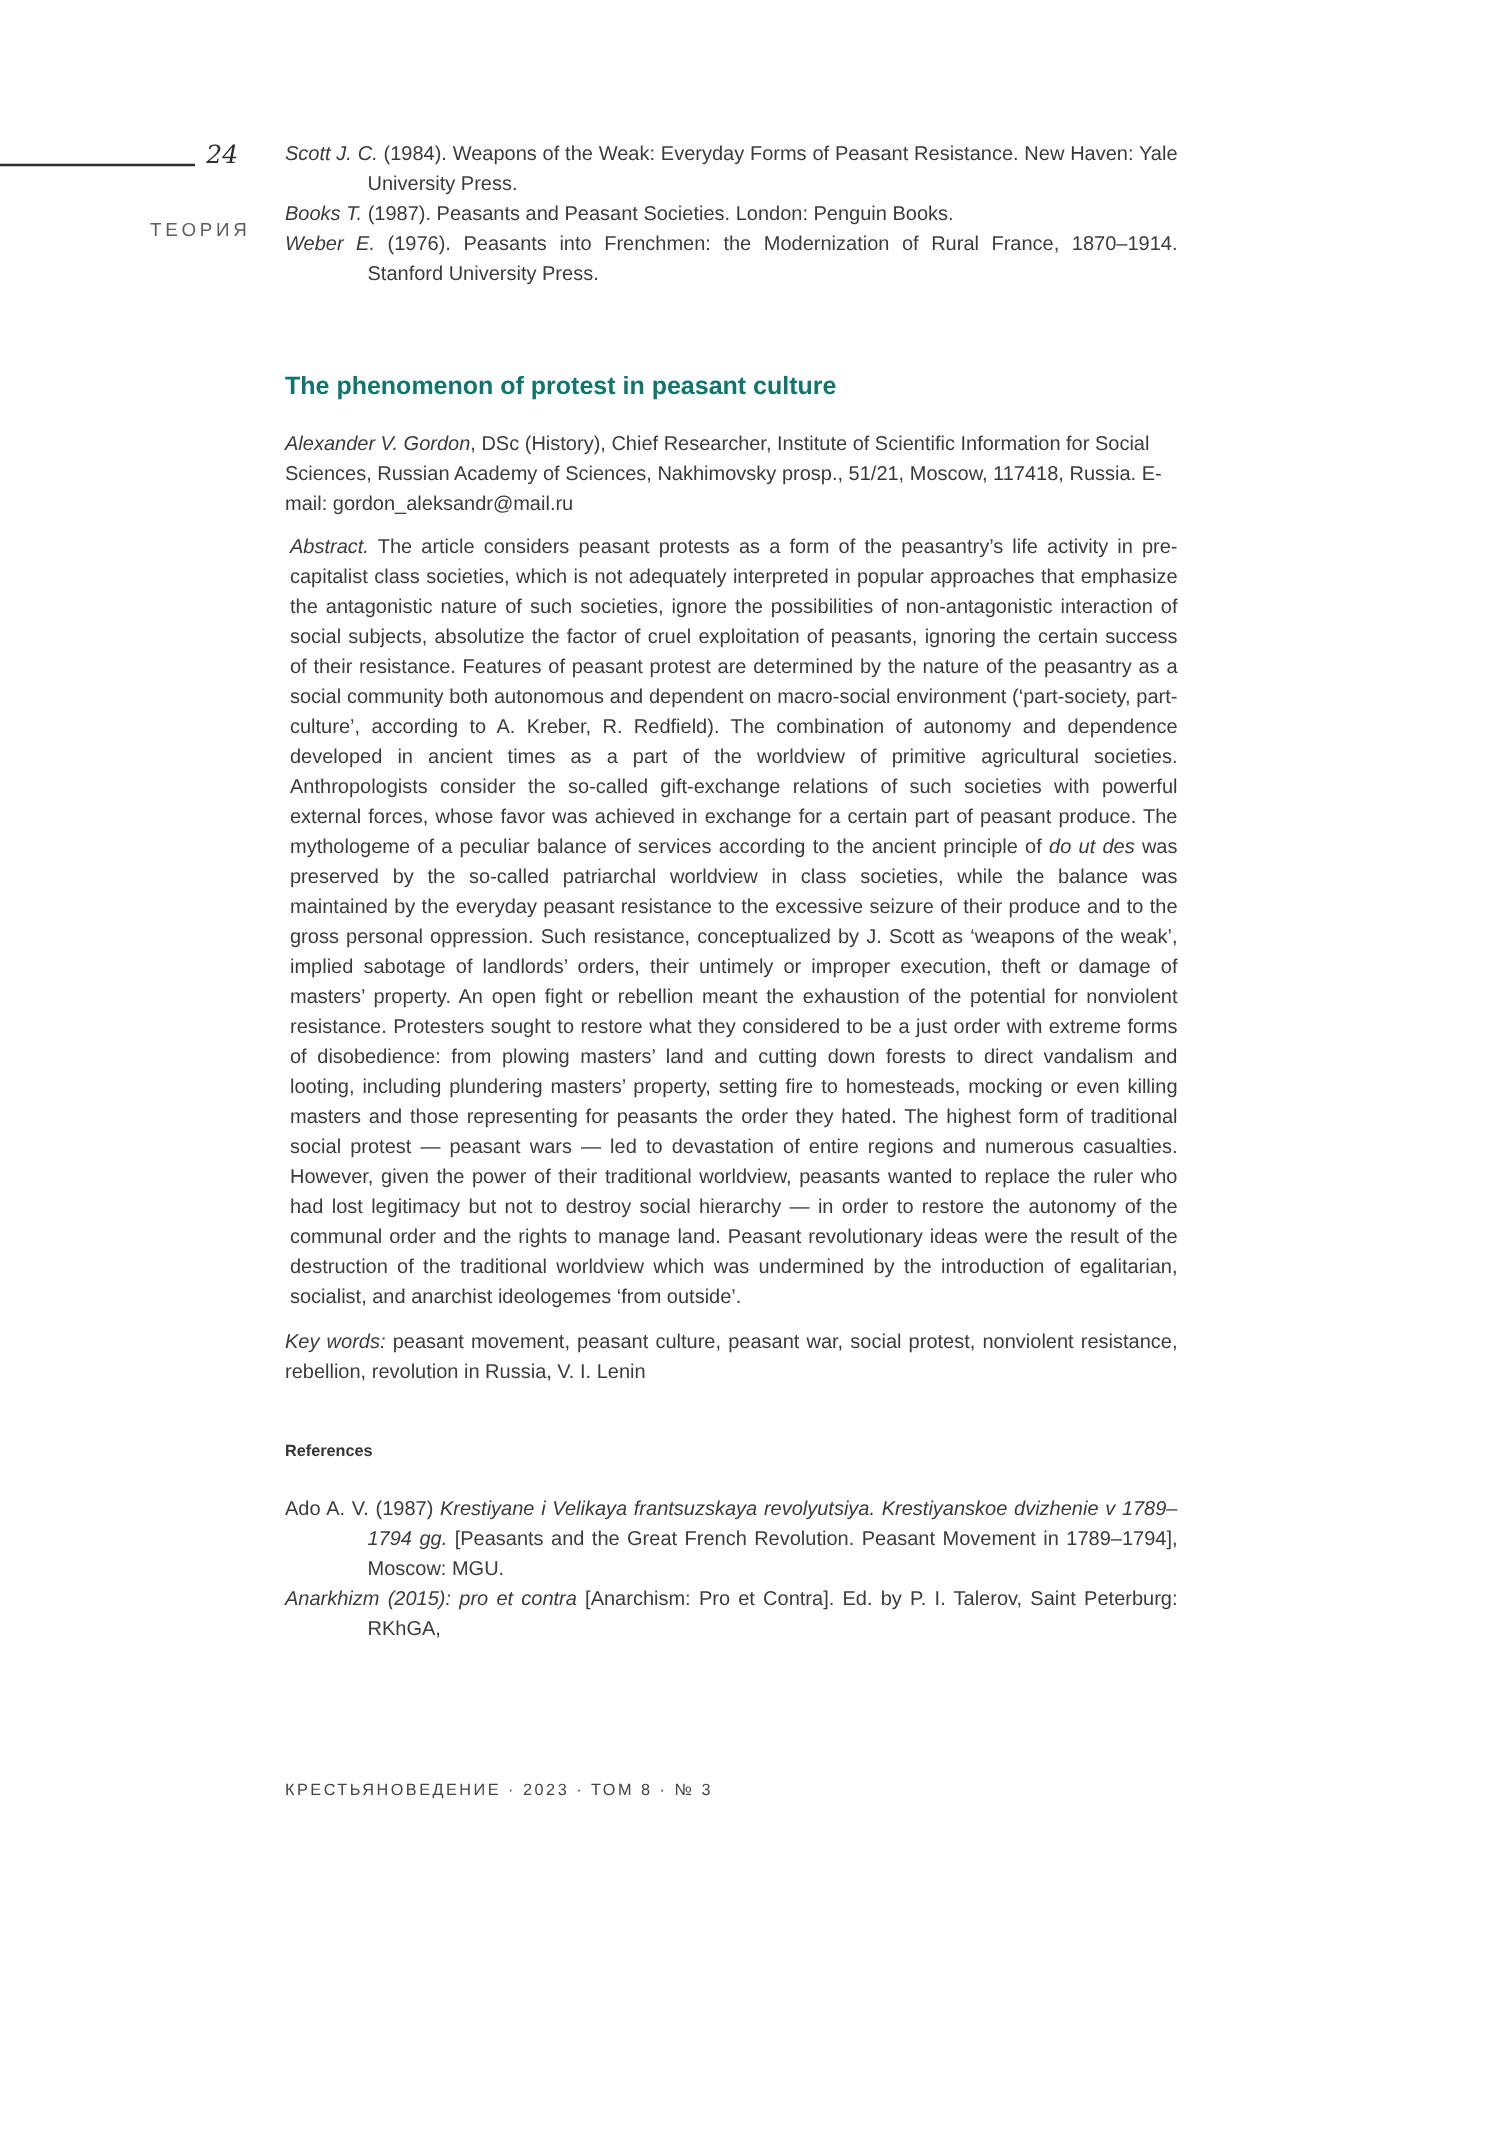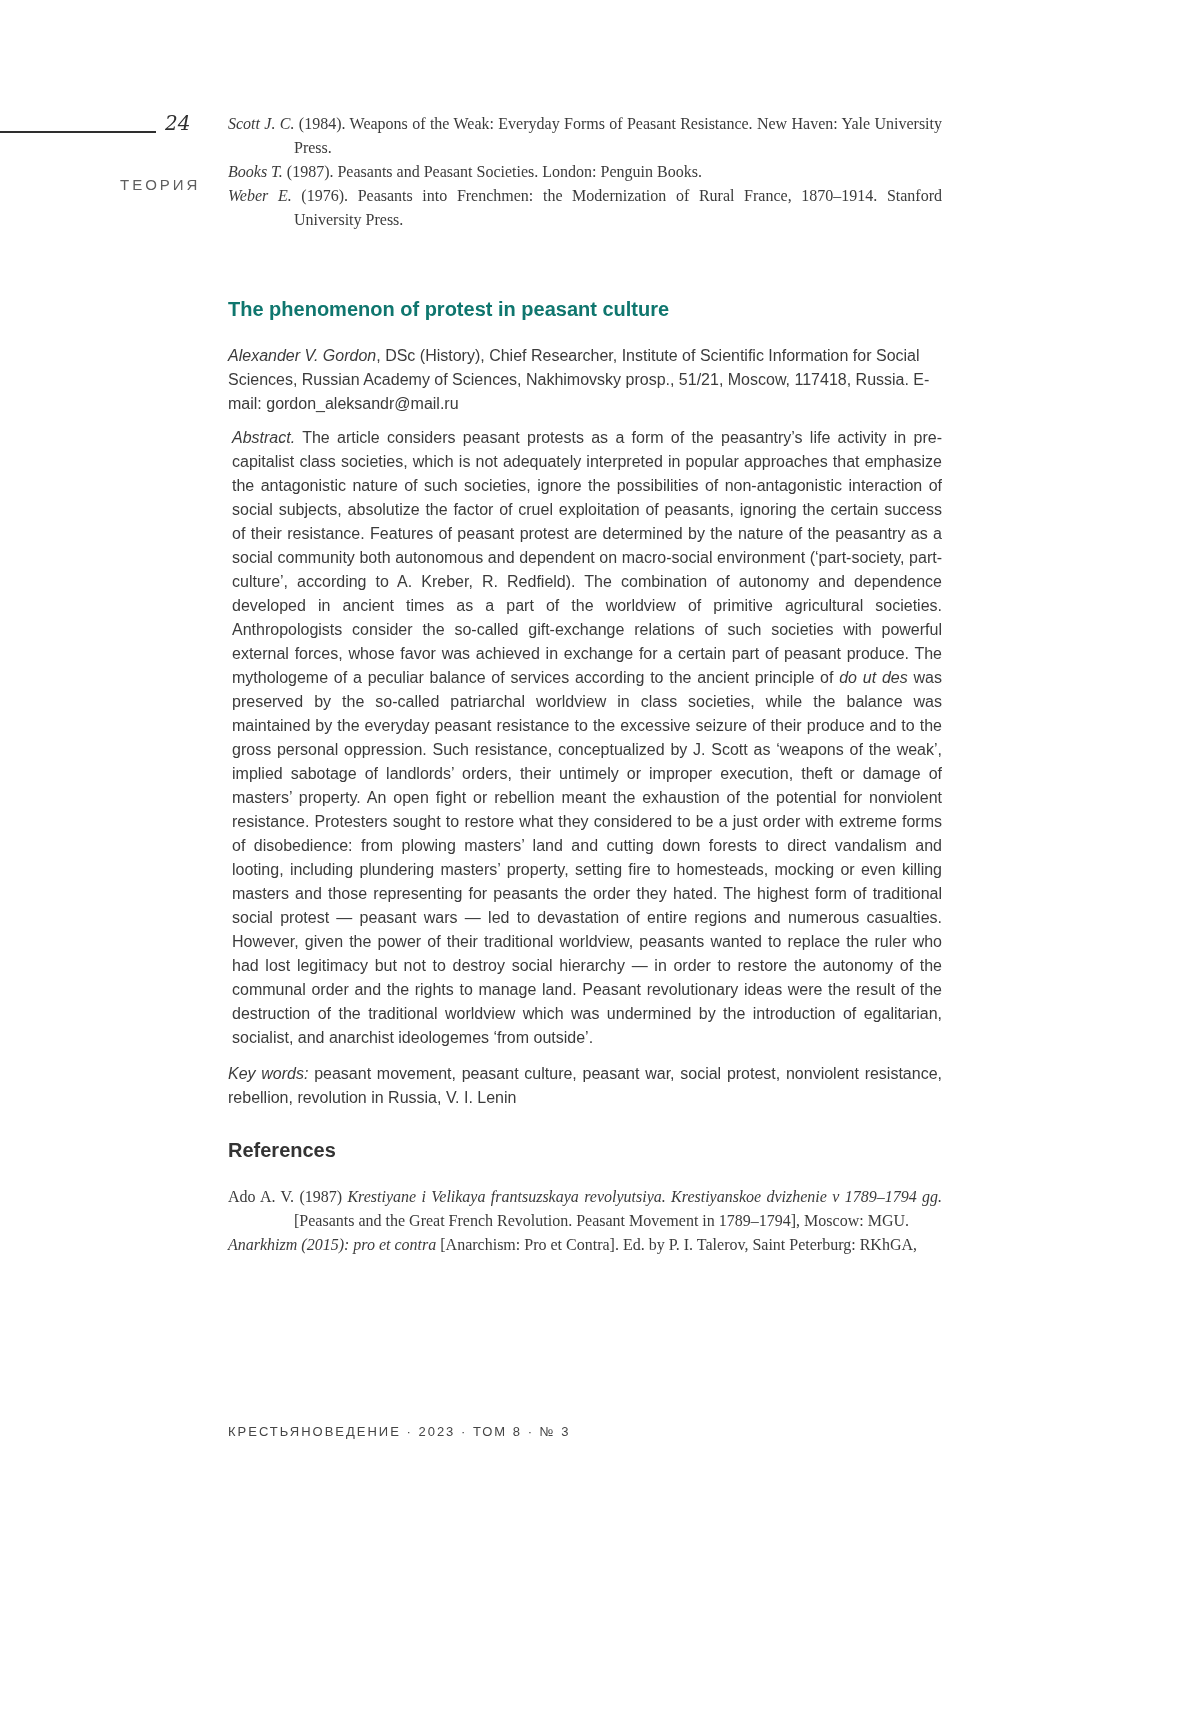--- a/index.html
+++ b/index.html
@@ -46,21 +46,21 @@
   .content {
     position: absolute;
     left: 228px;
     top: 112px;
     width: 714px;
     font-size: 16px;
     line-height: 24px;
   }
   p { margin: 0; }
   .it { font-style: italic; }
-  .justify { text-align: justify; font-family: Liberation Serif, serif; }
+  .justify { text-align: justify; }
   .hang {
     padding-left: 66px;
     text-indent: -66px;
   }
   .abstract, .keywords {
     text-align: justify;
     hyphens: auto;
     -webkit-hyphens: auto;
   }
   h1.article-title {
@@ -73,22 +73,22 @@
   .author-block {
     margin: 0 0 10px 0;
   }
   .abstract {
     margin: 0 0 12px 4px;
   }
   .keywords {
     margin: 0 0 0 0;
   }
   h2.references-heading {
-    margin: 27px 0 22px 0;
-    font-size: 20px;
+    margin: 38px 0 22px 0;
+    font-size: 13px;
     line-height: 26px;
     font-weight: bold;
     color: #333333;
   }
   .footer {
     position: absolute;
     left: 228px;
     top: 1424px;
     width: 714px;
     text-align: left;

